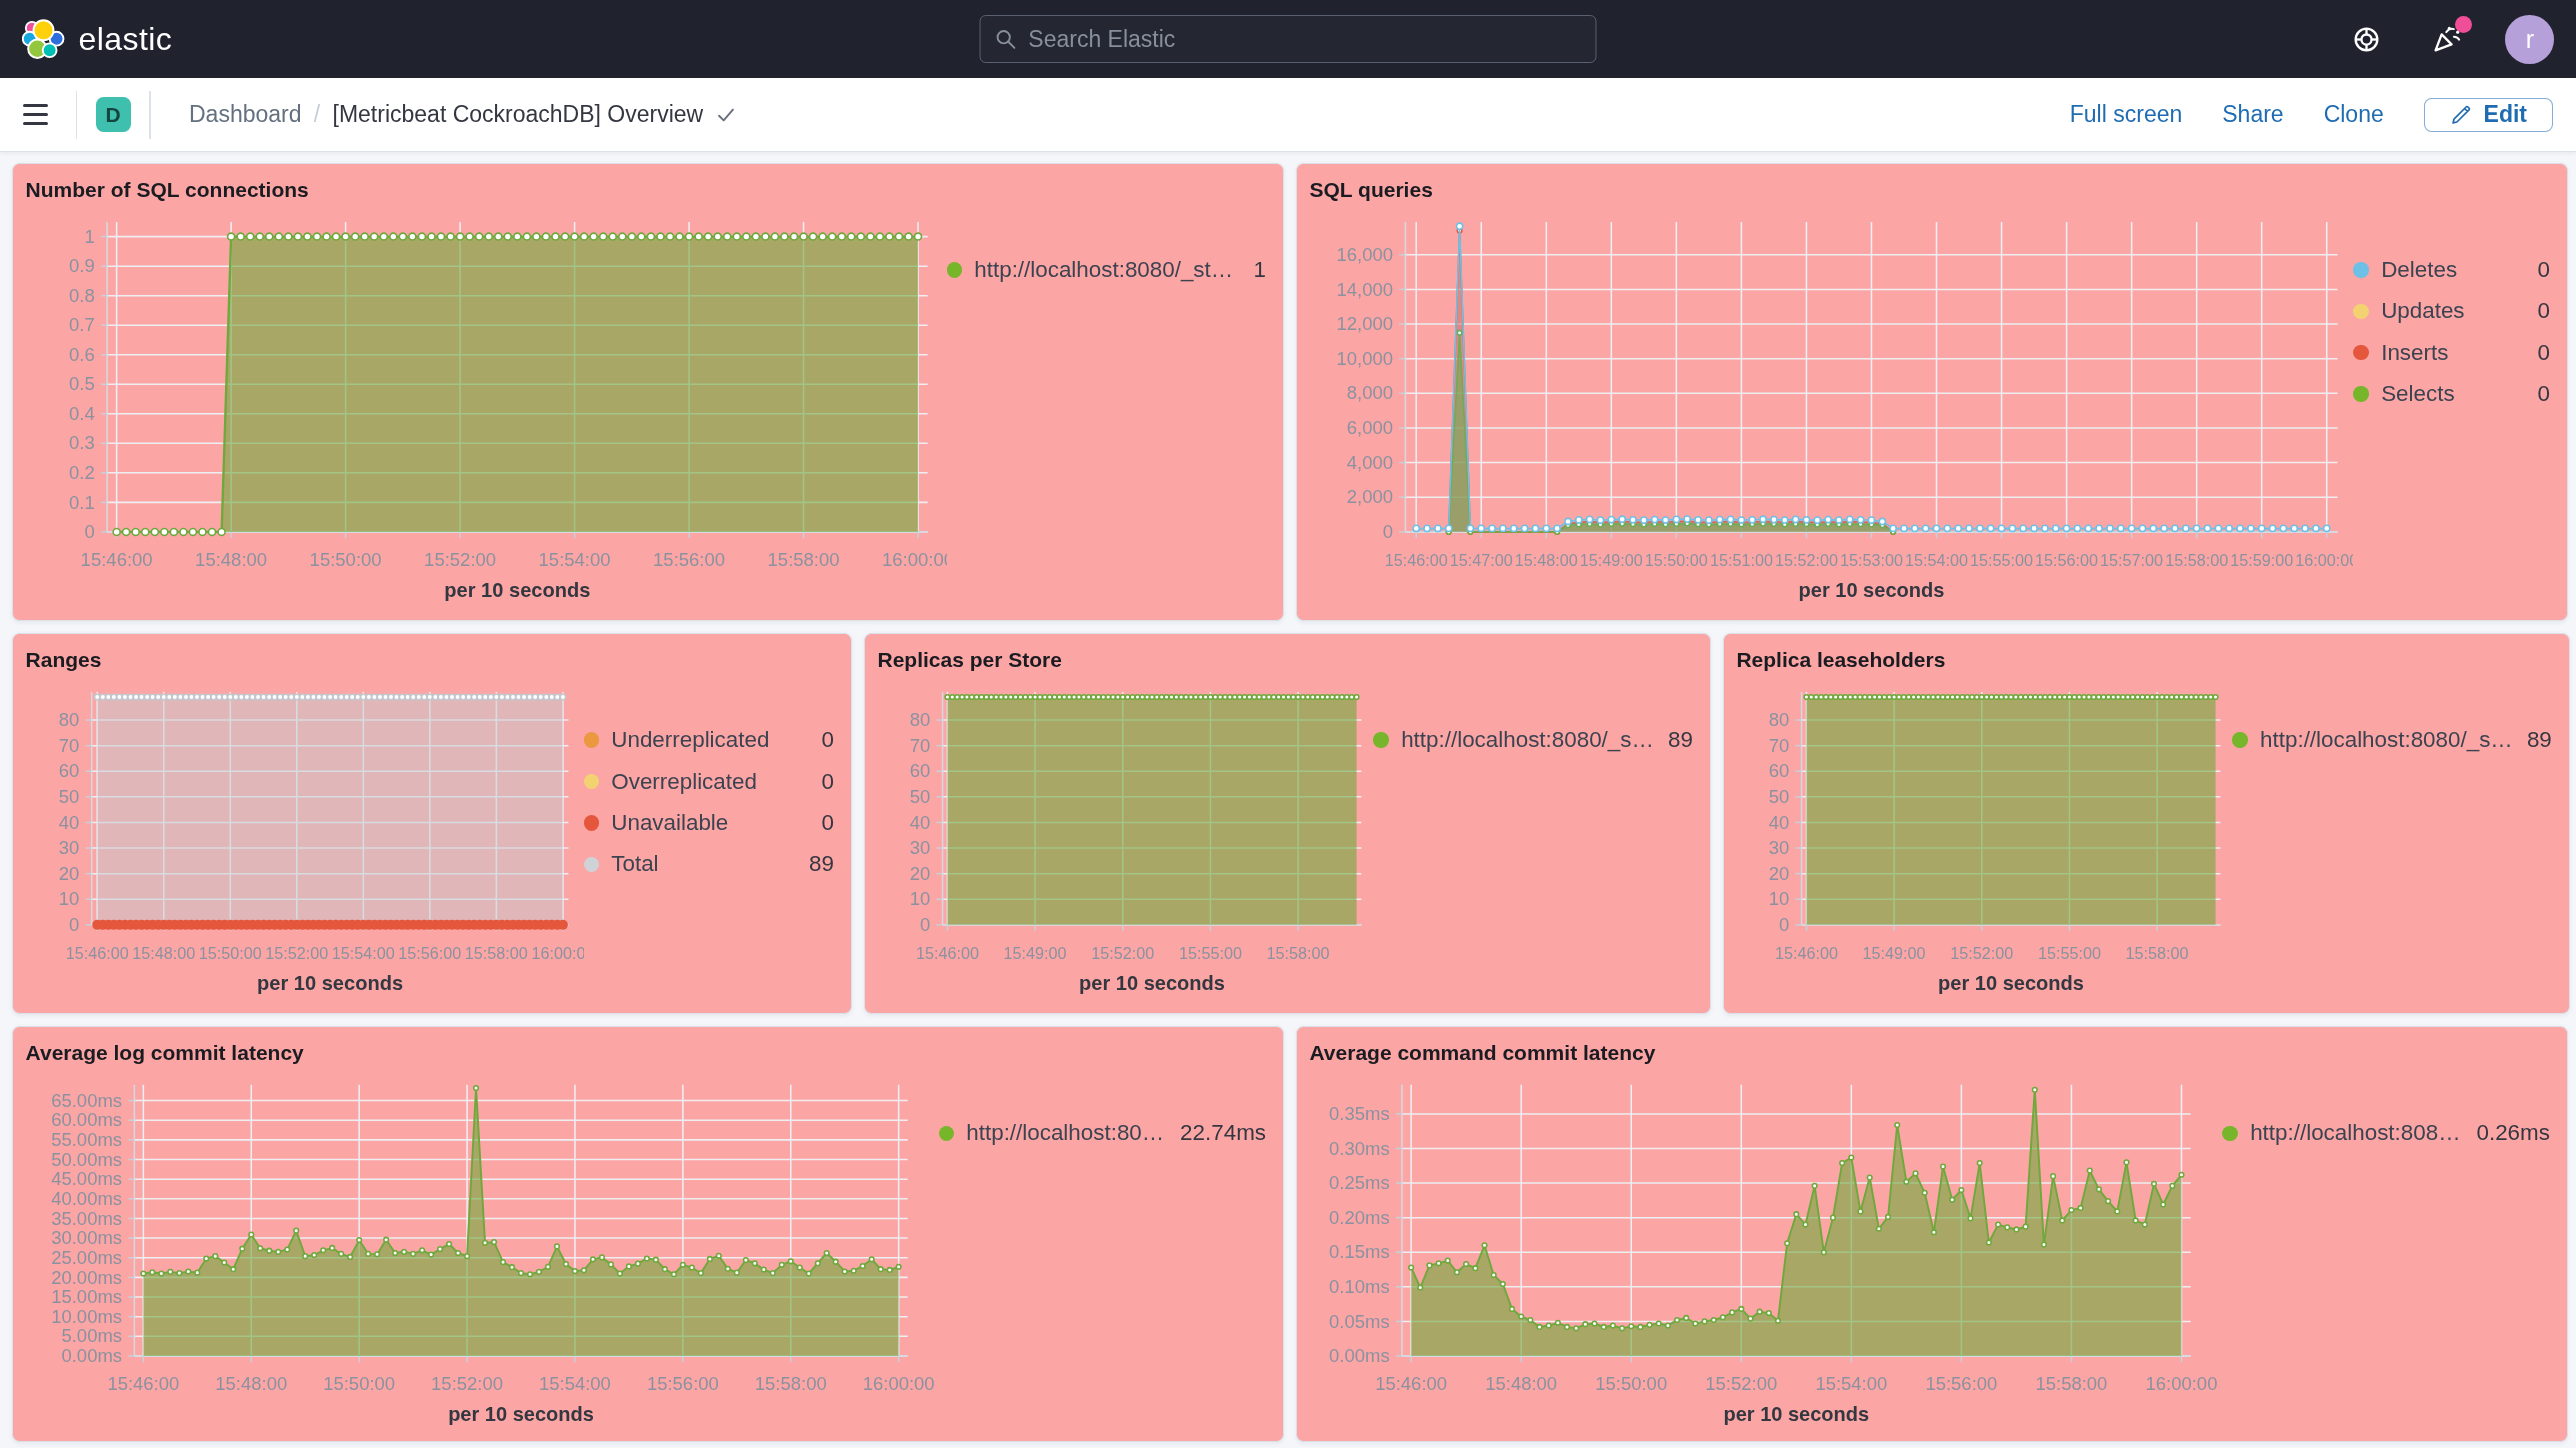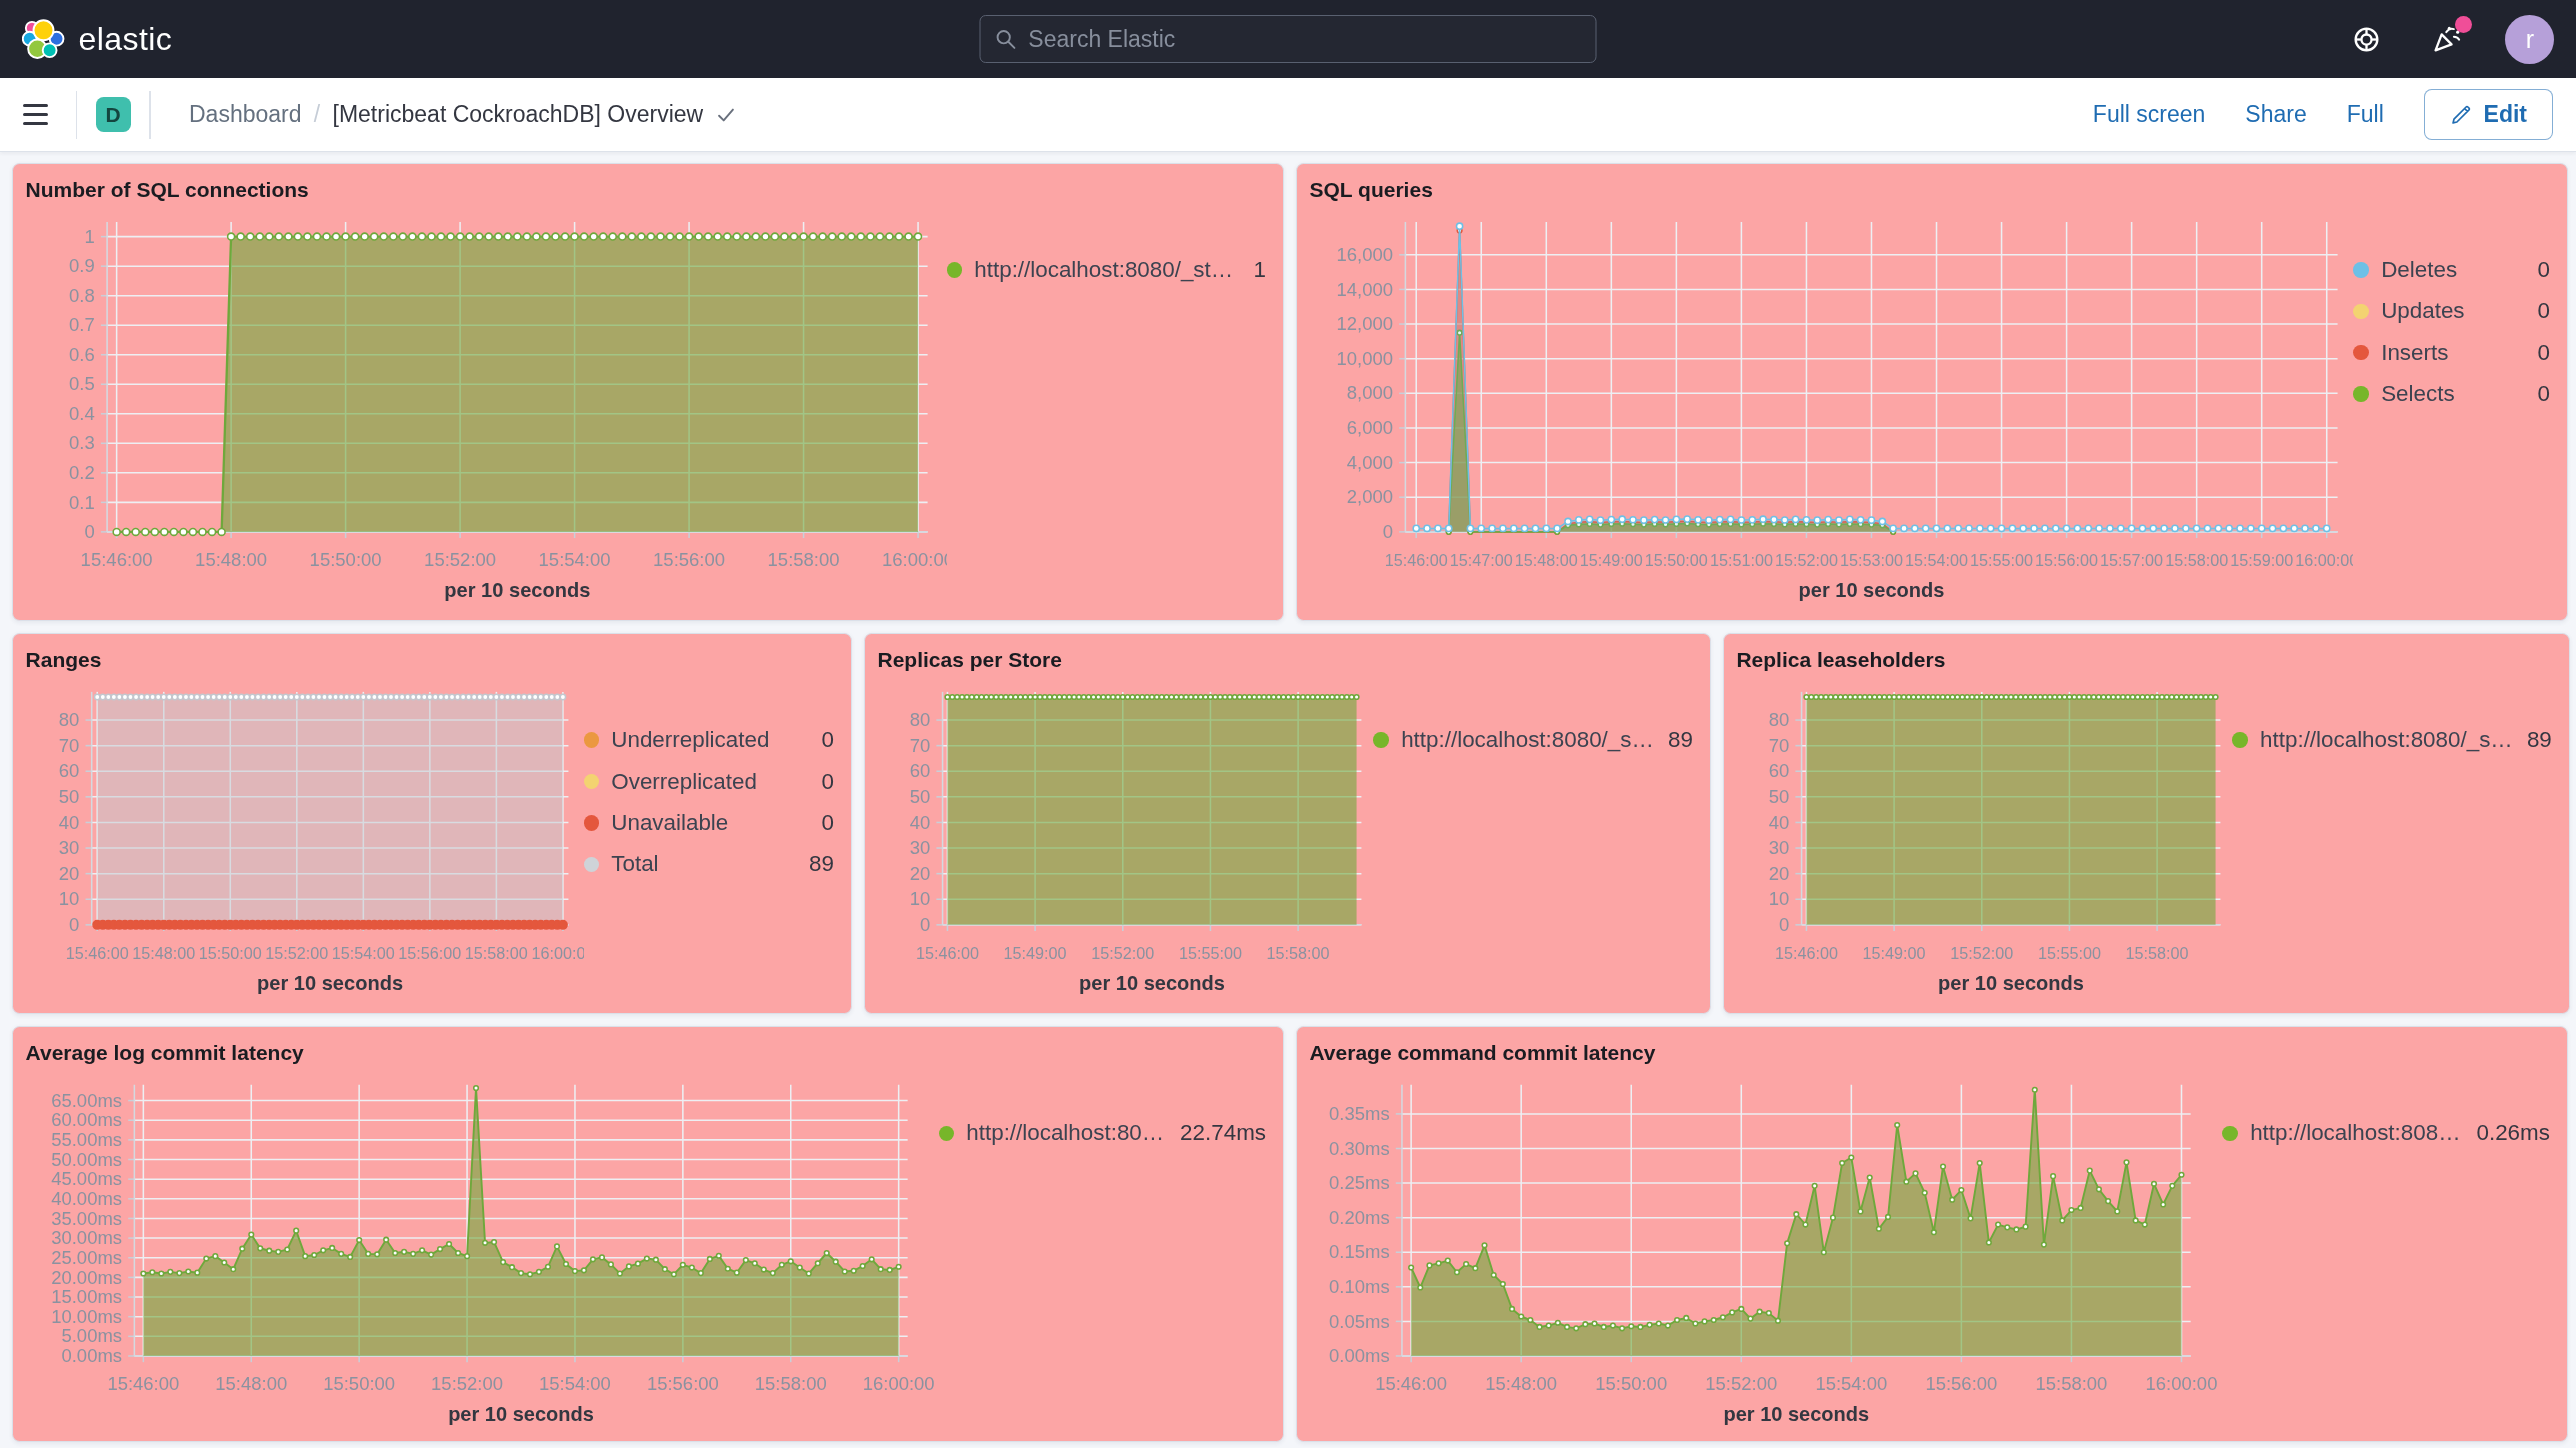--- a/index.html
+++ b/index.html
@@ -32,21 +32,21 @@
   .hamburger span { display:block; width:25px; height:3.1px; background:#343741; border-radius:1.5px; }
   .v-sep { width:1.5px; height:48px; background:#dde2ea; margin:0 18.5px; }
   .space-badge { width:35px; height:35px; border-radius:7.7px; background:#3fbfad;
     color:#14453f; font-size:21px; font-weight:700; display:flex; align-items:center; justify-content:center; }
   .breadcrumbs { display:flex; align-items:center; gap:12.3px; margin-left:20px; font-size:23px; }
   .crumb-link { color:#64707f; cursor:pointer; }
   .crumb-sep { color:#c6cdd7; }
   .crumb-current { color:#343741; font-weight:400; }
   .toolbar-right { margin-left:auto; display:flex; align-items:center; gap:40px; }
   .tb-link { color:#1f6cb2; font-size:23px; font-weight:500; cursor:pointer; }
-  .edit-btn { display:flex; align-items:center; gap:10.8px; height:51px; padding:0 25px;
+  .edit-btn { display:flex; align-items:center; gap:10.8px; height:34px; padding:0 25px;
     border:1.5px solid rgba(31,108,178,0.55); border-radius:7.7px; background:#fff;
     color:#1f6cb2; font-size:23px; font-weight:600; cursor:pointer; }
 
   
   .dash { padding:10.8px 12.3px 0; }
   .row { display:grid; gap:12.3px; margin-bottom:12.3px; }
   .row1 { grid-template-columns:1fr 1fr; }
   .row2 { grid-template-columns:1fr 1fr 1fr; }
   .row3 { grid-template-columns:1fr 1fr; }
   .panel { background:#fca5a5; border:1.5px solid #dbe0e9; border-radius:7.7px;
@@ -138,21 +138,21 @@
     <span class="crumb-sep">/</span>
     <span class="crumb-current">[Metricbeat CockroachDB] Overview</span>
     <svg width="20" height="20" viewBox="0 0 26 26">
       <path d="M4 14 L10 20 L22 6" fill="none" stroke="#69707d" stroke-width="2.5" stroke-linecap="round" stroke-linejoin="round"></path>
     </svg>
   </div>
 
   <div class="toolbar-right">
     <span class="tb-link">Full screen</span>
     <span class="tb-link">Share</span>
-    <span class="tb-link">Full</span>
+    <span class="tb-link">Clone</span>
     <button class="edit-btn">
       <svg width="23" height="23" viewBox="0 0 30 30">
         <path d="M4 26 L5.2 21 L21 5.2 A1.6 1.6 0 0 1 23.3 5.2 L24.8 6.7 A1.6 1.6 0 0 1 24.8 9 L9 24.8 Z M19 7.2 L22.8 11" fill="none" stroke="#1f6cb2" stroke-width="2.2" stroke-linejoin="round"></path>
       </svg>
       <span>Edit</span>
     </button>
   </div>
 </div>
 
 <main class="dash">

